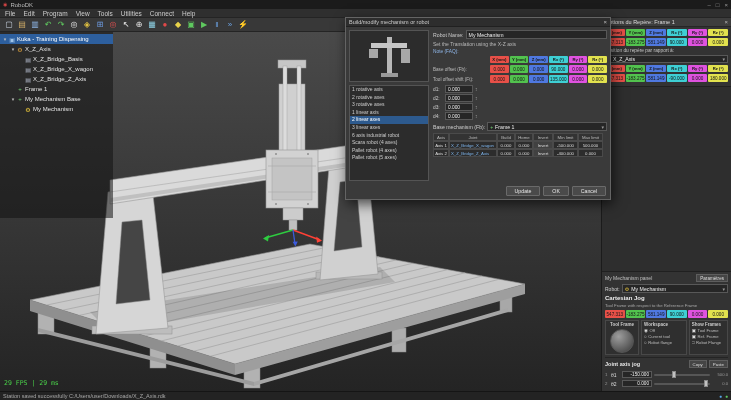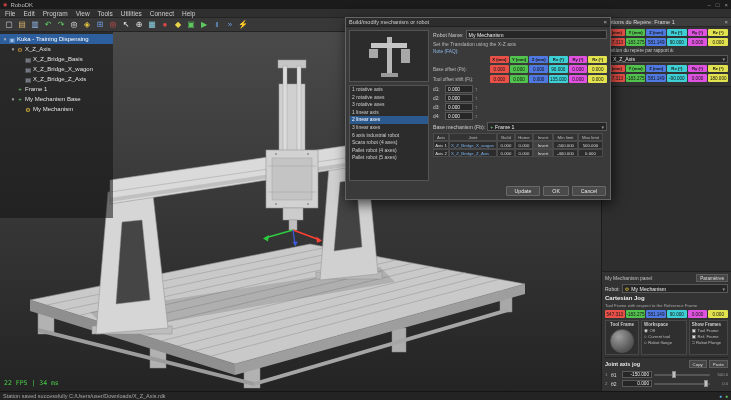--- a/index.html
+++ b/index.html
@@ -258,21 +258,21 @@
               <span class="ti" style="color: rgb(111, 207, 111);">+</span>
               <span class="tl">My Mechanism Base</span>
             </div>
             <div class="tree-row" style="padding-left: 18px;">
               <span class="tw"></span>
               <span class="ti" style="color: rgb(232, 197, 58);">⚙</span>
               <span class="tl">My Mechanism</span>
             </div>
           </div>
 
-        <div class="fps">22 FPS | 34 ms</div>
+        <div class="fps">29 FPS | 29 ms</div>
       </div>
     </div>
 
     <div class="rightbar">
       <div class="frame-panel">
         <div class="panel-title">
           <span>Options du Repère: Frame 1</span>
           <span class="panel-close">×</span>
         </div>
         <div class="fp-body">

